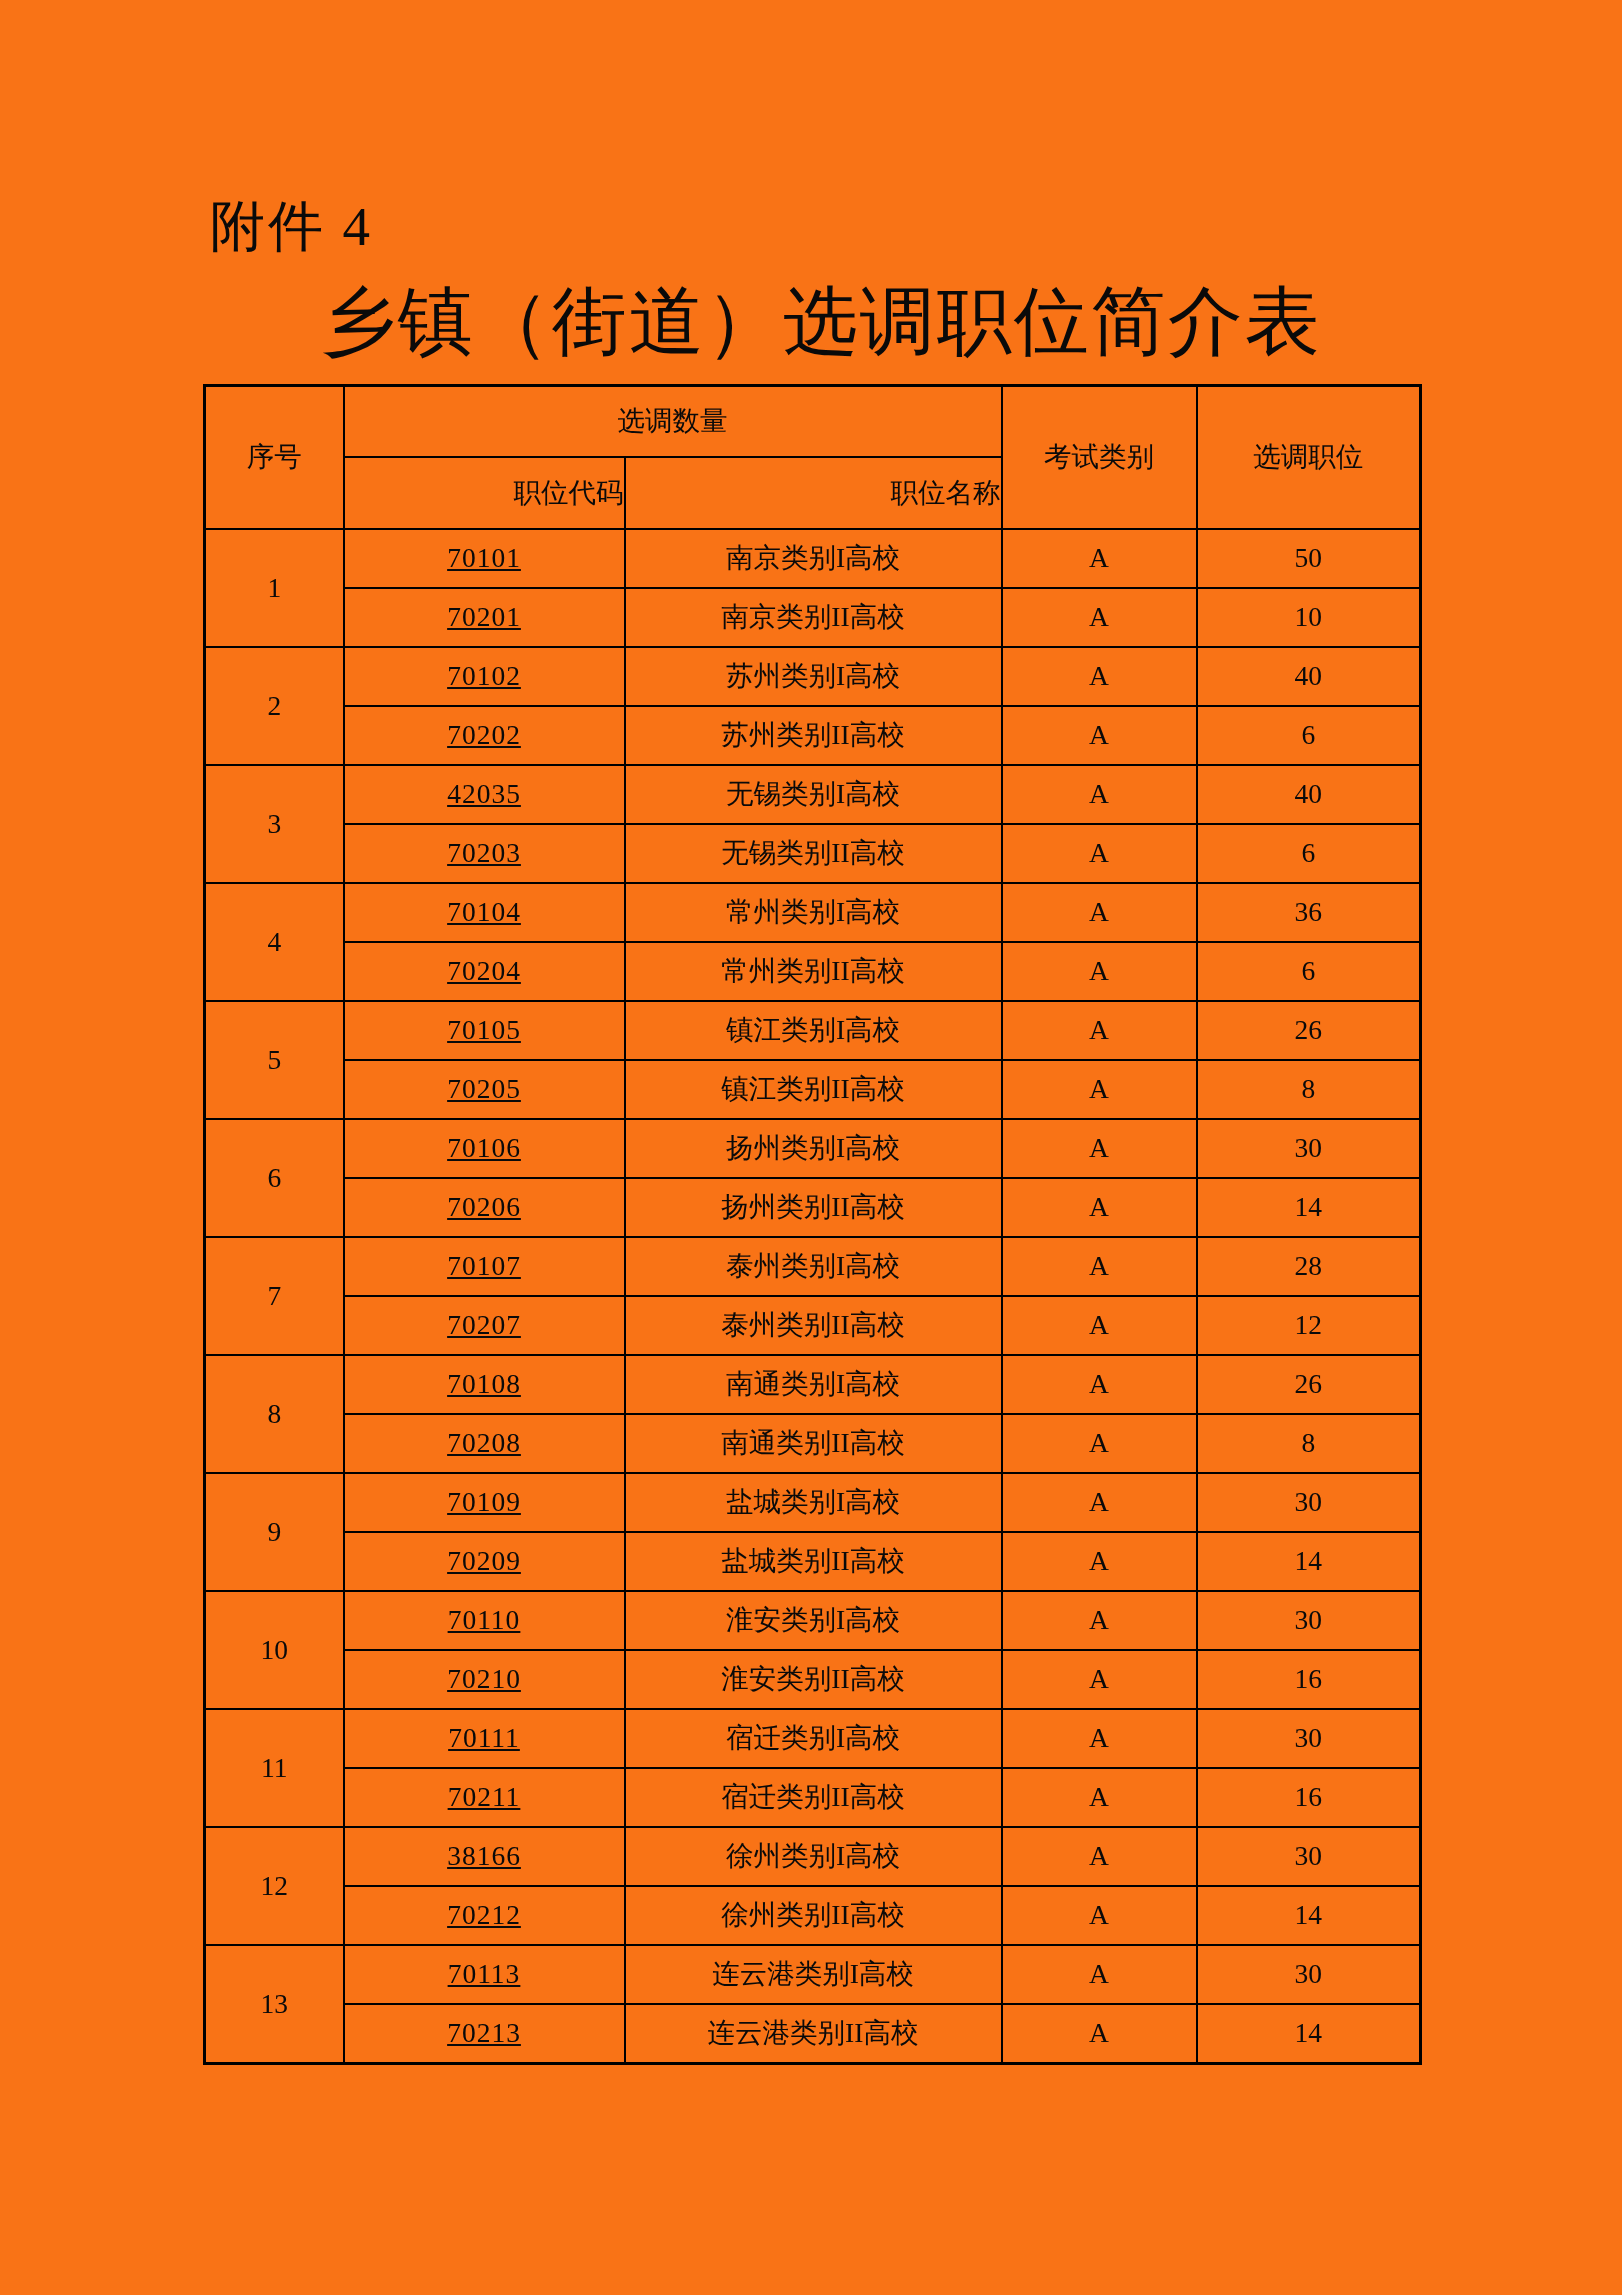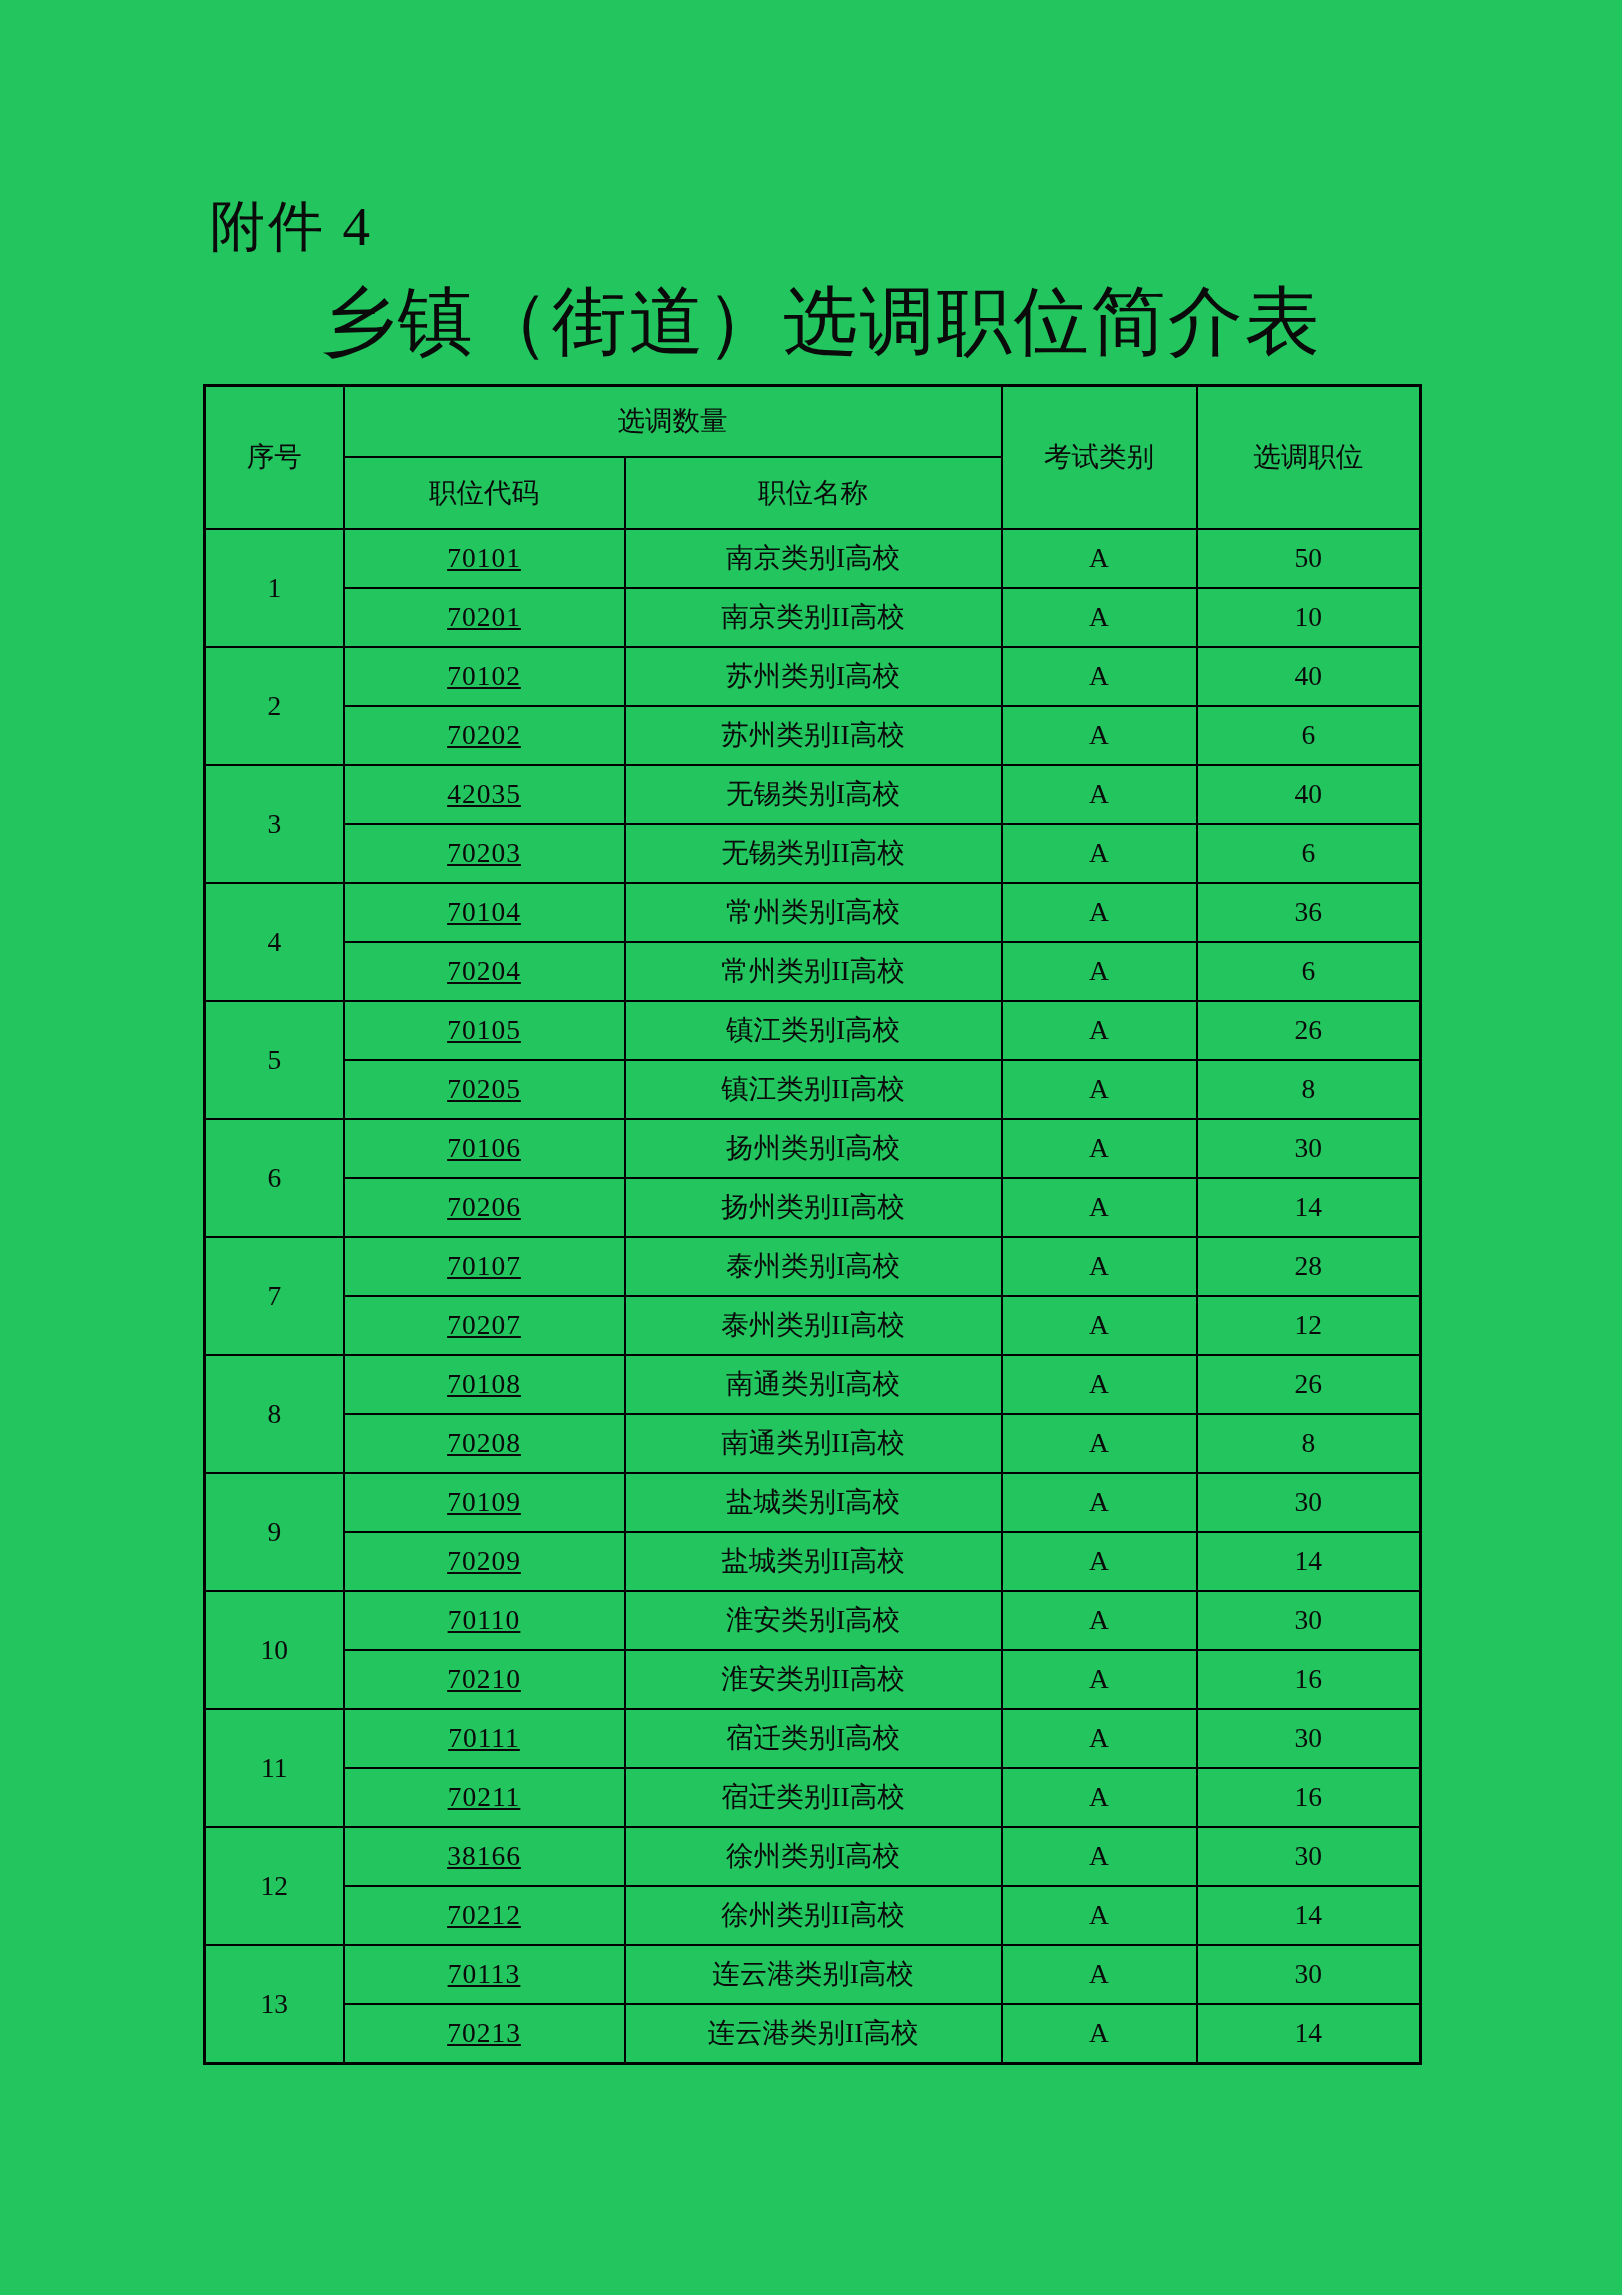--- a/index.html
+++ b/index.html
@@ -4,21 +4,21 @@
 <style>
   html, body {
     margin: 0;
     padding: 0;
     background: #ffffff;
   }
   .page {
     position: relative;
     width: 1623px;
     height: 2295px;
-    background: #22c55e;
+    background: #f97316;
     color: #0a0a0a;
     font-family: "Liberation Serif", "DejaVu Serif", serif;
     overflow: hidden;
   }
   .attachment {
     position: absolute;
     left: 210px;
     top: 195px;
     font-size: 55px;
     line-height: 1.15;
@@ -53,21 +53,21 @@
     text-align: center;
     vertical-align: middle;
     padding: 0;
     font-size: 27.5px;
     font-weight: normal;
     line-height: 1.1;
     overflow: hidden;
     white-space: nowrap;
   }
   table.positions thead tr.h1 th { height: 69px; }
-  table.positions thead tr.h2 th { height: 70px; }
+  table.positions thead tr.h2 th { height: 70px; text-align: right; }
   table.positions tbody td { height: 57px; }
   .serial-cell { font-size: 28.4px; }
   .code-cell   { letter-spacing: 1px; text-decoration: underline; }
 </style>
 </head>
 <body>
 
 <div class="page">
 
   <div class="attachment">附件 4</div>

